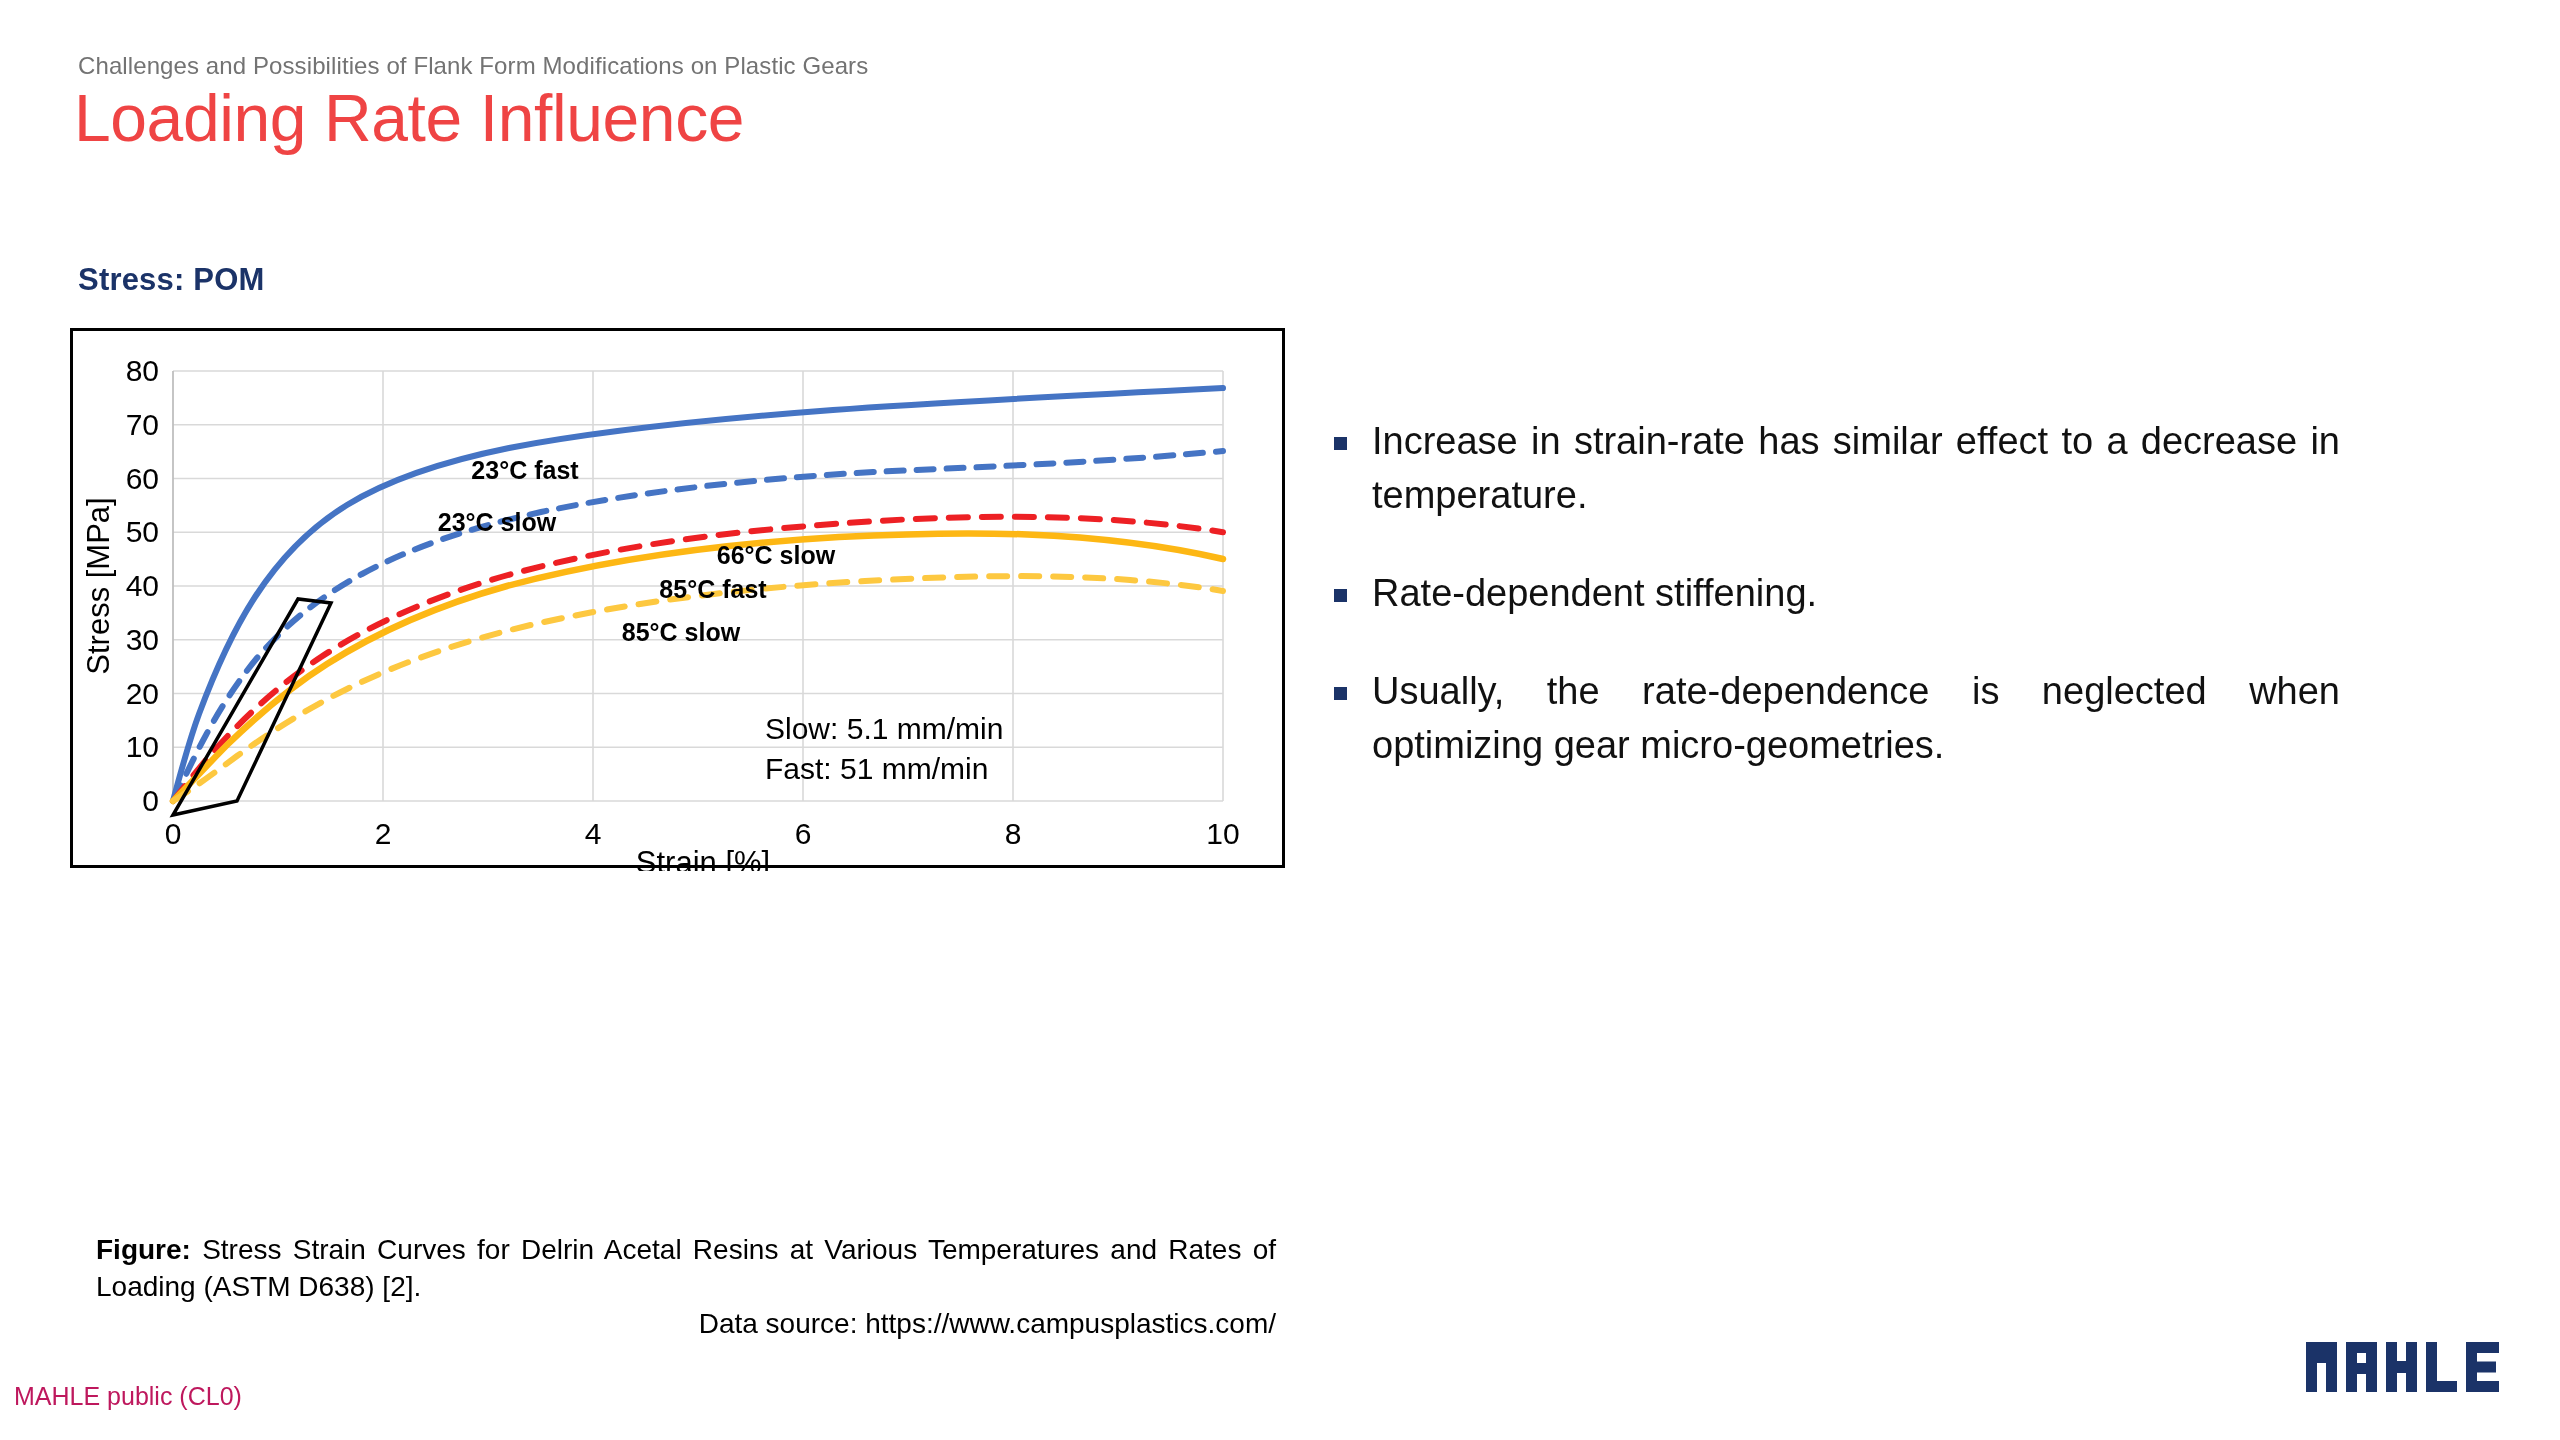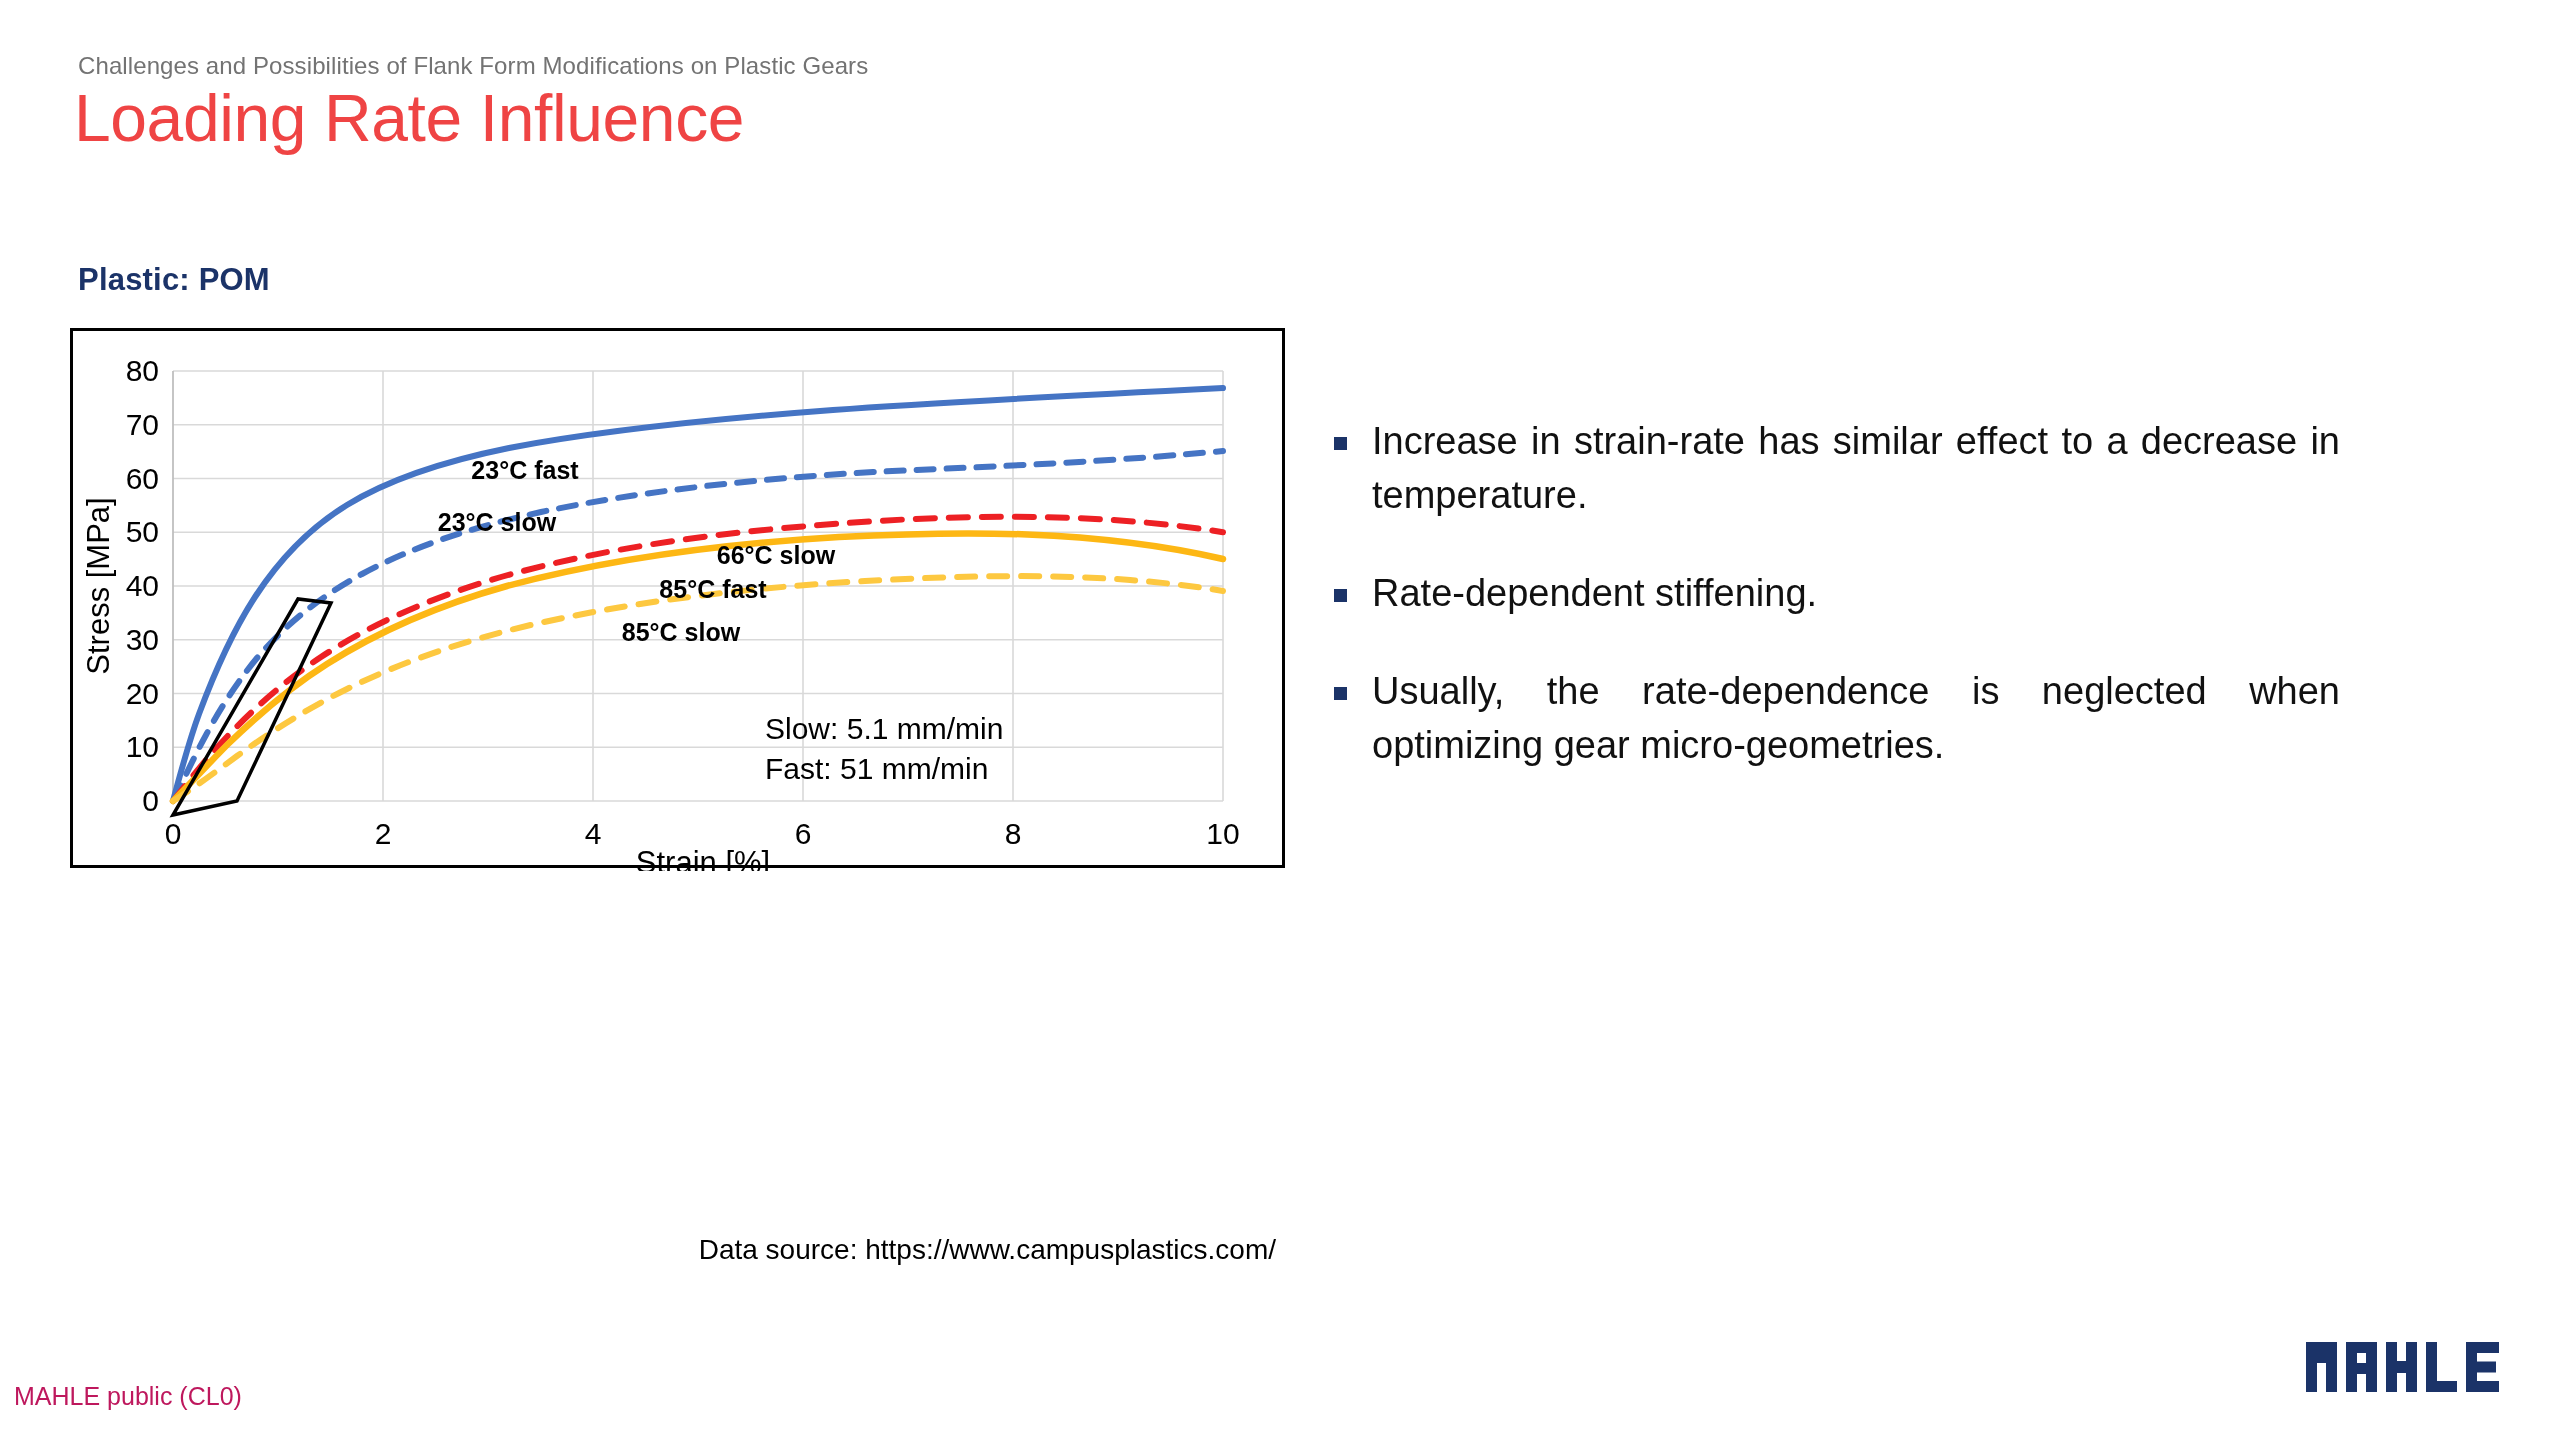--- a/index.html
+++ b/index.html
@@ -124,21 +124,21 @@
     width: 210px;
     height: 62px;
   }
 </style>
 </head>
 <body>
 
 <div class="eyebrow">Challenges and Possibilities of Flank Form Modifications on Plastic Gears</div>
 <div class="slide-title">Loading Rate Influence</div>
 
-<div class="example-label">Plastic: POM</div>
+<div class="example-label">Stress: POM</div>
 
 <div class="figure-box">
   <svg class="chart-svg" viewBox="0 0 1215 540">
 
     <g>
 
       <line x1="100" y1="40" x2="1150" y2="40" stroke="#D9D9D9" stroke-width="1.6"></line>
       <line x1="100" y1="93.75" x2="1150" y2="93.75" stroke="#D9D9D9" stroke-width="1.6"></line>
       <line x1="100" y1="147.5" x2="1150" y2="147.5" stroke="#D9D9D9" stroke-width="1.6"></line>
       <line x1="100" y1="201.25" x2="1150" y2="201.25" stroke="#D9D9D9" stroke-width="1.6"></line>
@@ -207,20 +207,22 @@
       <text x="940" y="513">8</text>
       <text x="1150" y="513">10</text>
     </g>
 
     <text x="36" y="255" text-anchor="middle" transform="rotate(-90 36 255)" font-family="Liberation Sans, sans-serif" font-size="31" fill="#000">Stress [MPa]</text>
     <text x="630" y="542" text-anchor="middle" font-family="Liberation Sans, sans-serif" font-size="31" fill="#000">Strain [%]</text>
   </svg>
 </div>
 
 <div class="caption">
+  <div><b>Figure:</b>
+    <span>Stress Strain Curves for Delrin Acetal Resins at Various Temperatures and Rates of Loading (ASTM D638) [2].</span></div>
   <div class="cap-line2">Data source: https://www.campusplastics.com/</div>
 </div>
 
 <div class="bullets">
   <div class="bullet justify">
     <span class="sq"></span>
     <span class="txt">Increase in strain-rate has similar effect to a decrease in temperature.</span>
   </div>
   <div class="bullet">
     <span class="sq"></span>

